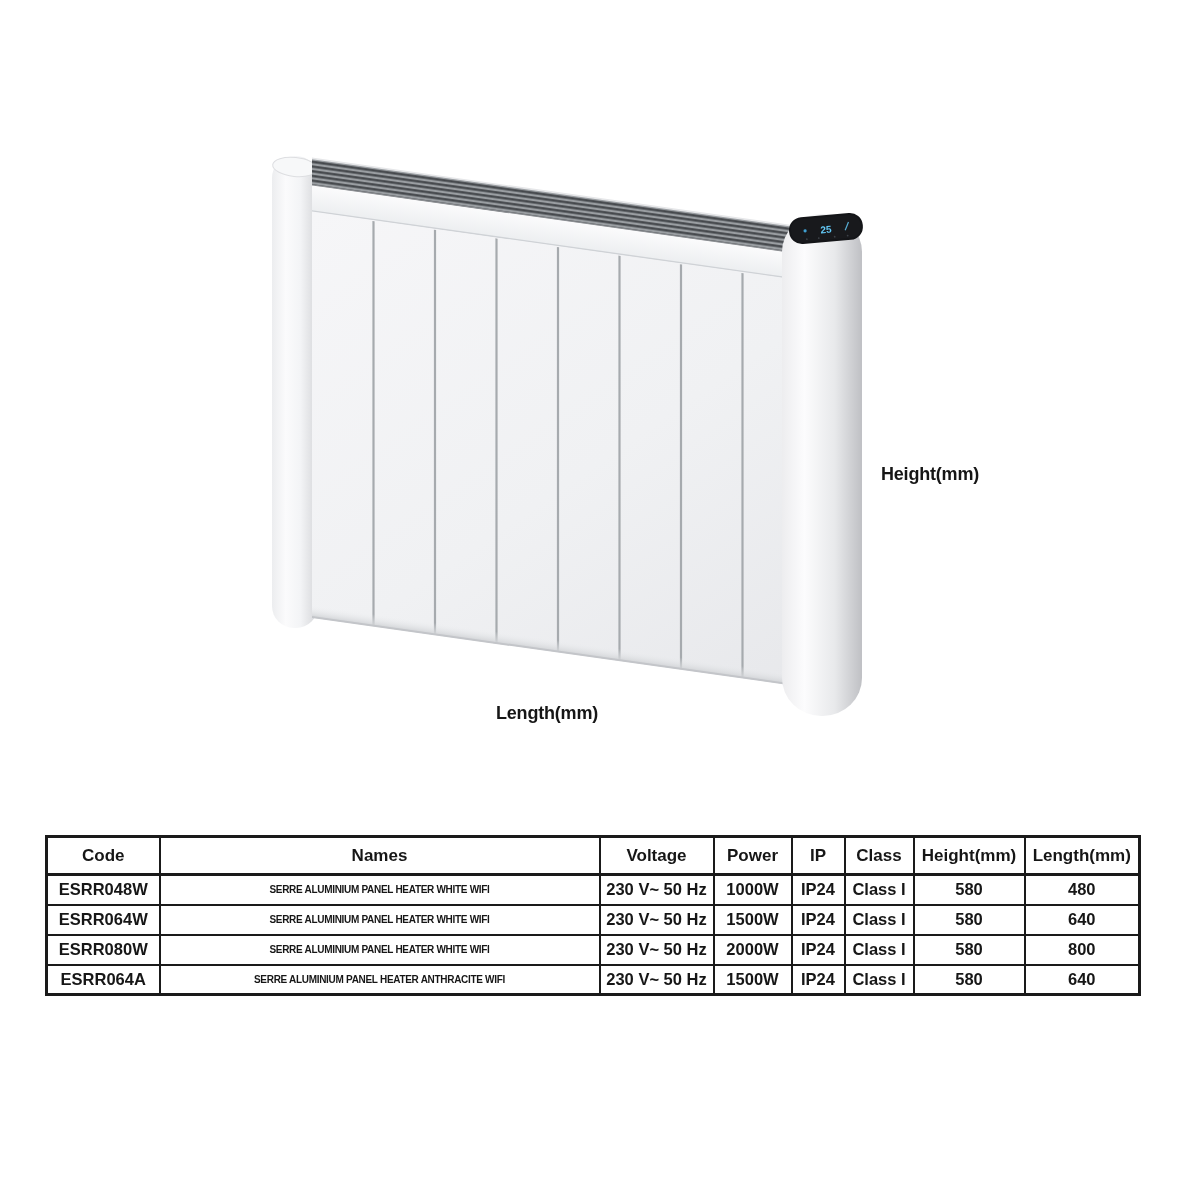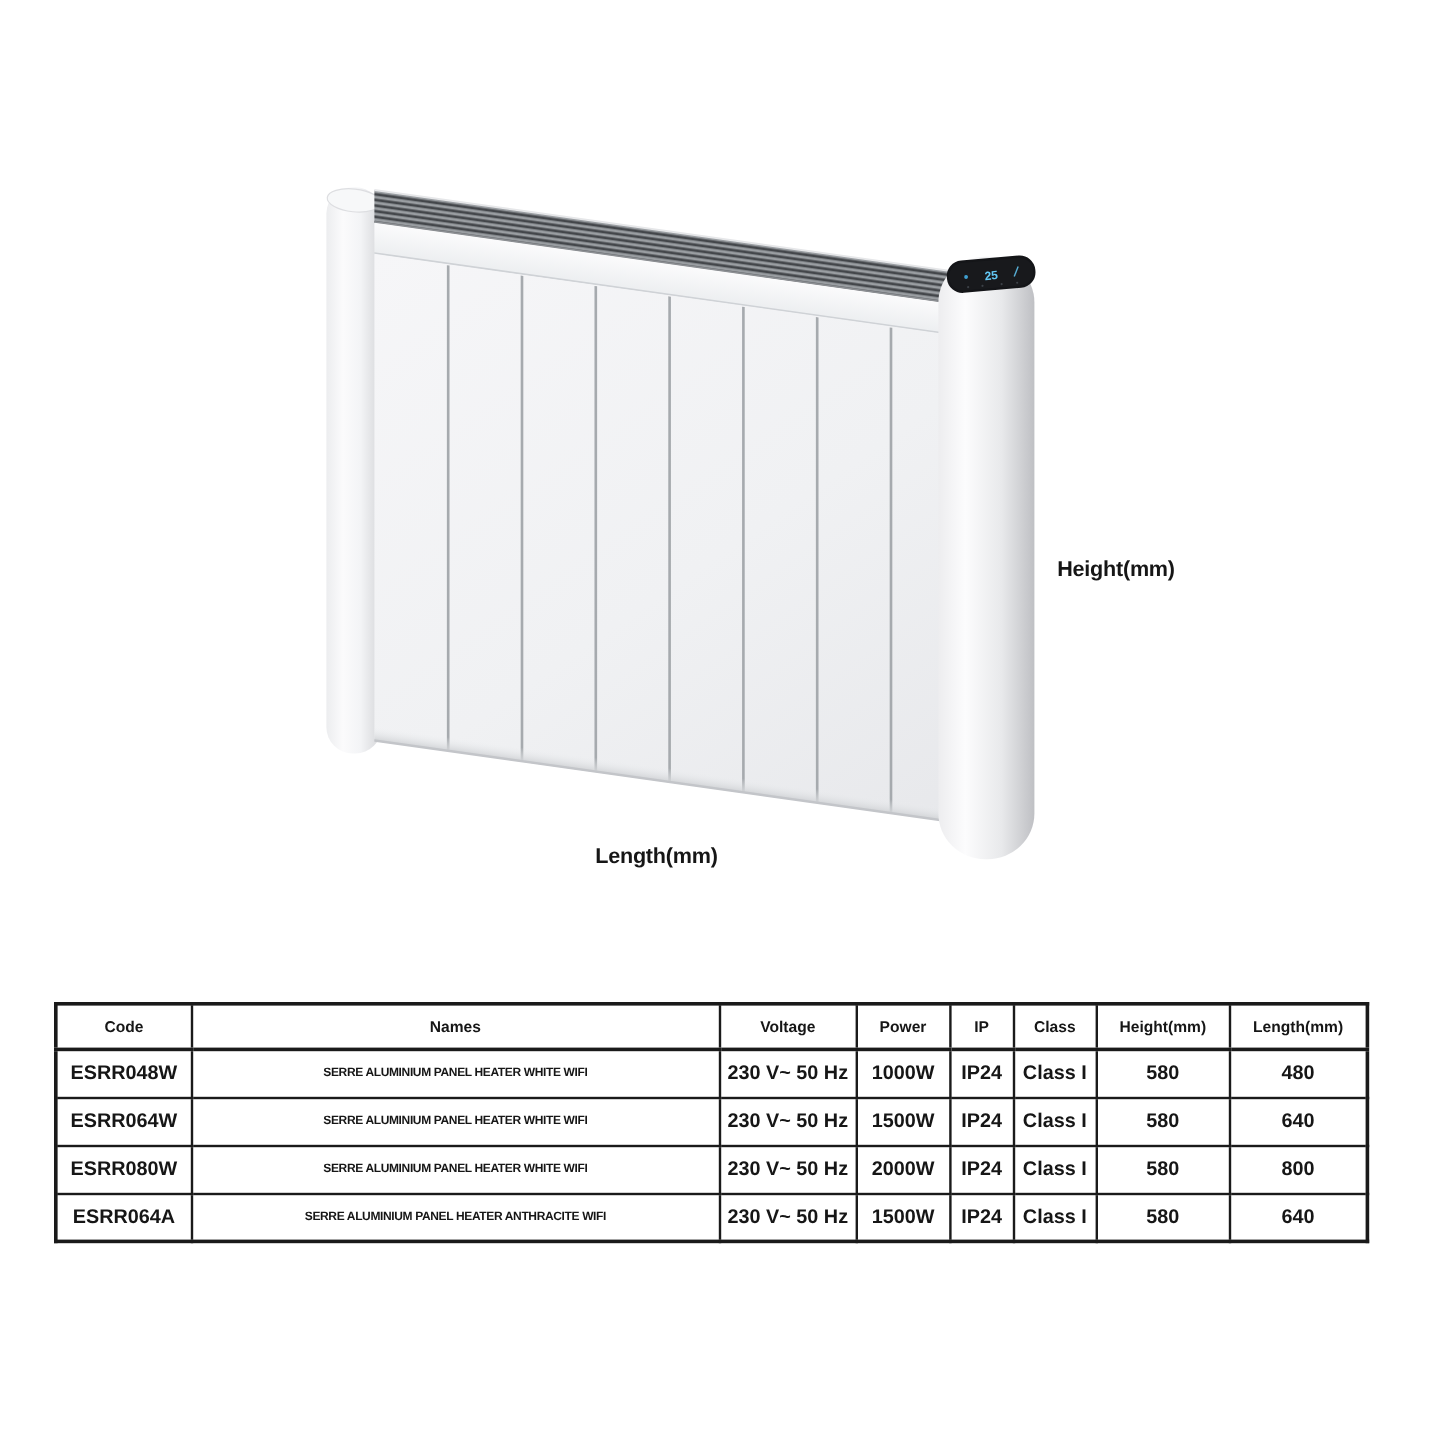--- a/index.html
+++ b/index.html
@@ -23,22 +23,22 @@
     border:3px solid #1a1a1a;
     font-family:"Liberation Sans", sans-serif;
     color:#161616; background:#ffffff;
   }
   table.spec th, table.spec td {
     border:2px solid #1a1a1a;
     text-align:center; vertical-align:middle;
     font-weight:bold; padding:0 2px; overflow:hidden;
   }
   table.spec thead tr { height:38px; }
-  table.spec tbody tr { height:40px;padding-left:37px; }
-  table.spec th { font-size:13px; border-bottom-width:3px; }
+  table.spec tbody tr { height:30px;padding-left:37px; }
+  table.spec th { font-size:17px; border-bottom-width:3px; }
   table.spec td { font-size:16.5px; }
   table.spec td.col1 { font-size:10px; letter-spacing:-0.3px; white-space:nowrap; }
   table.spec td.col2 { white-space:nowrap;border-radius:20px; }
 </style>
 </head>
 <body>
 
 <div class="page">
 
   <div class="figure-wrap">

